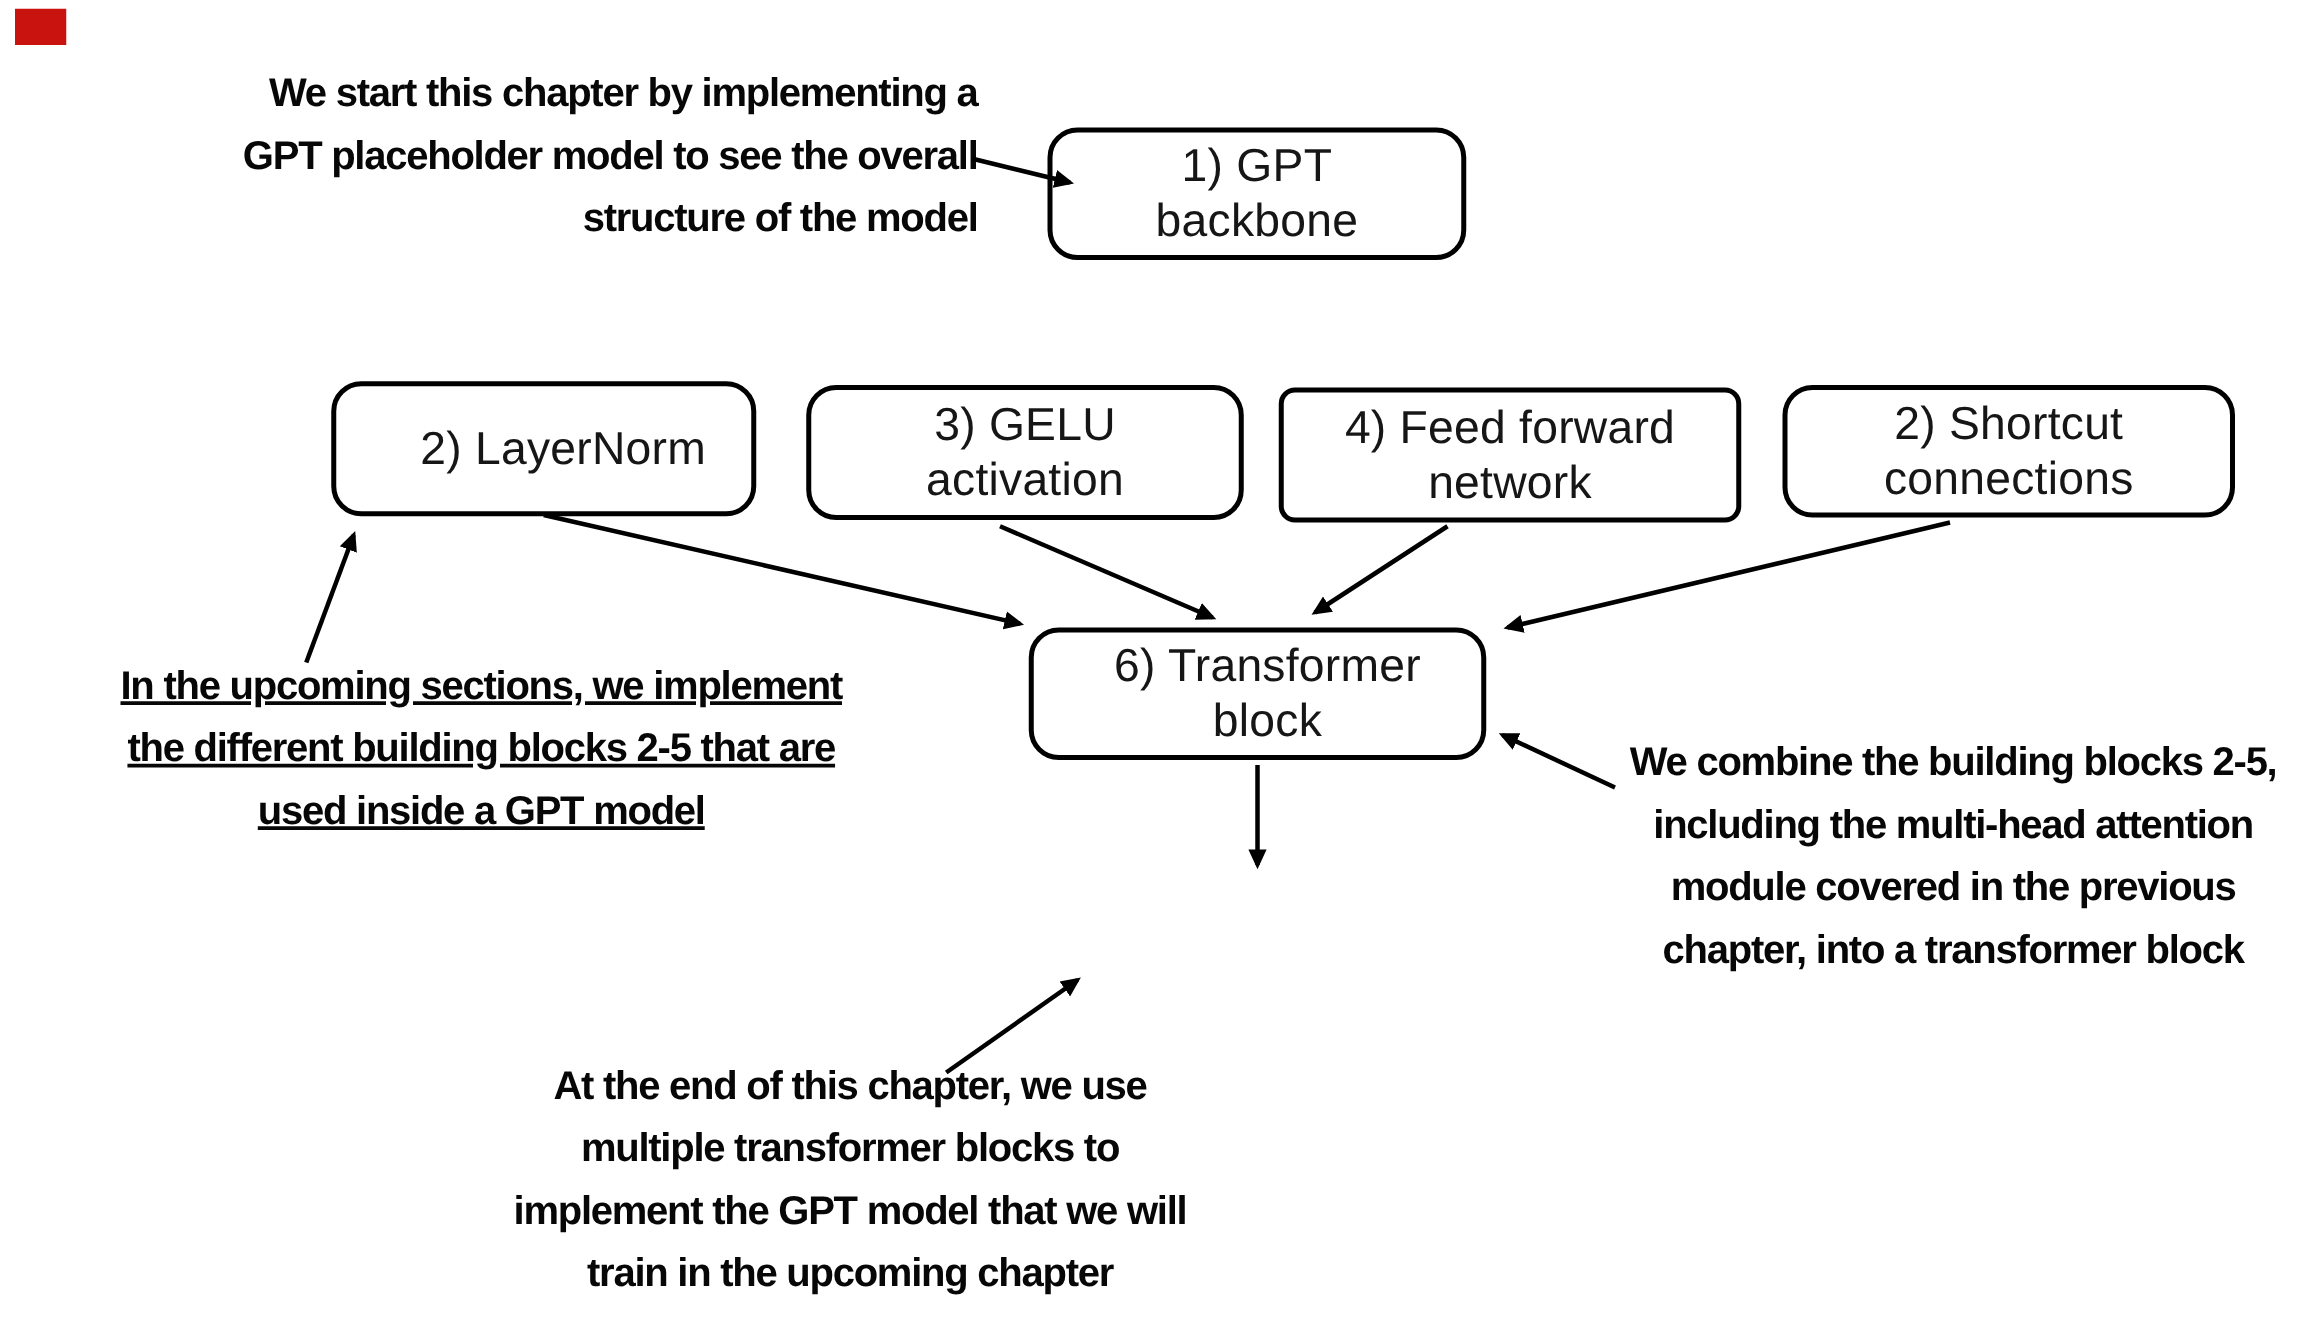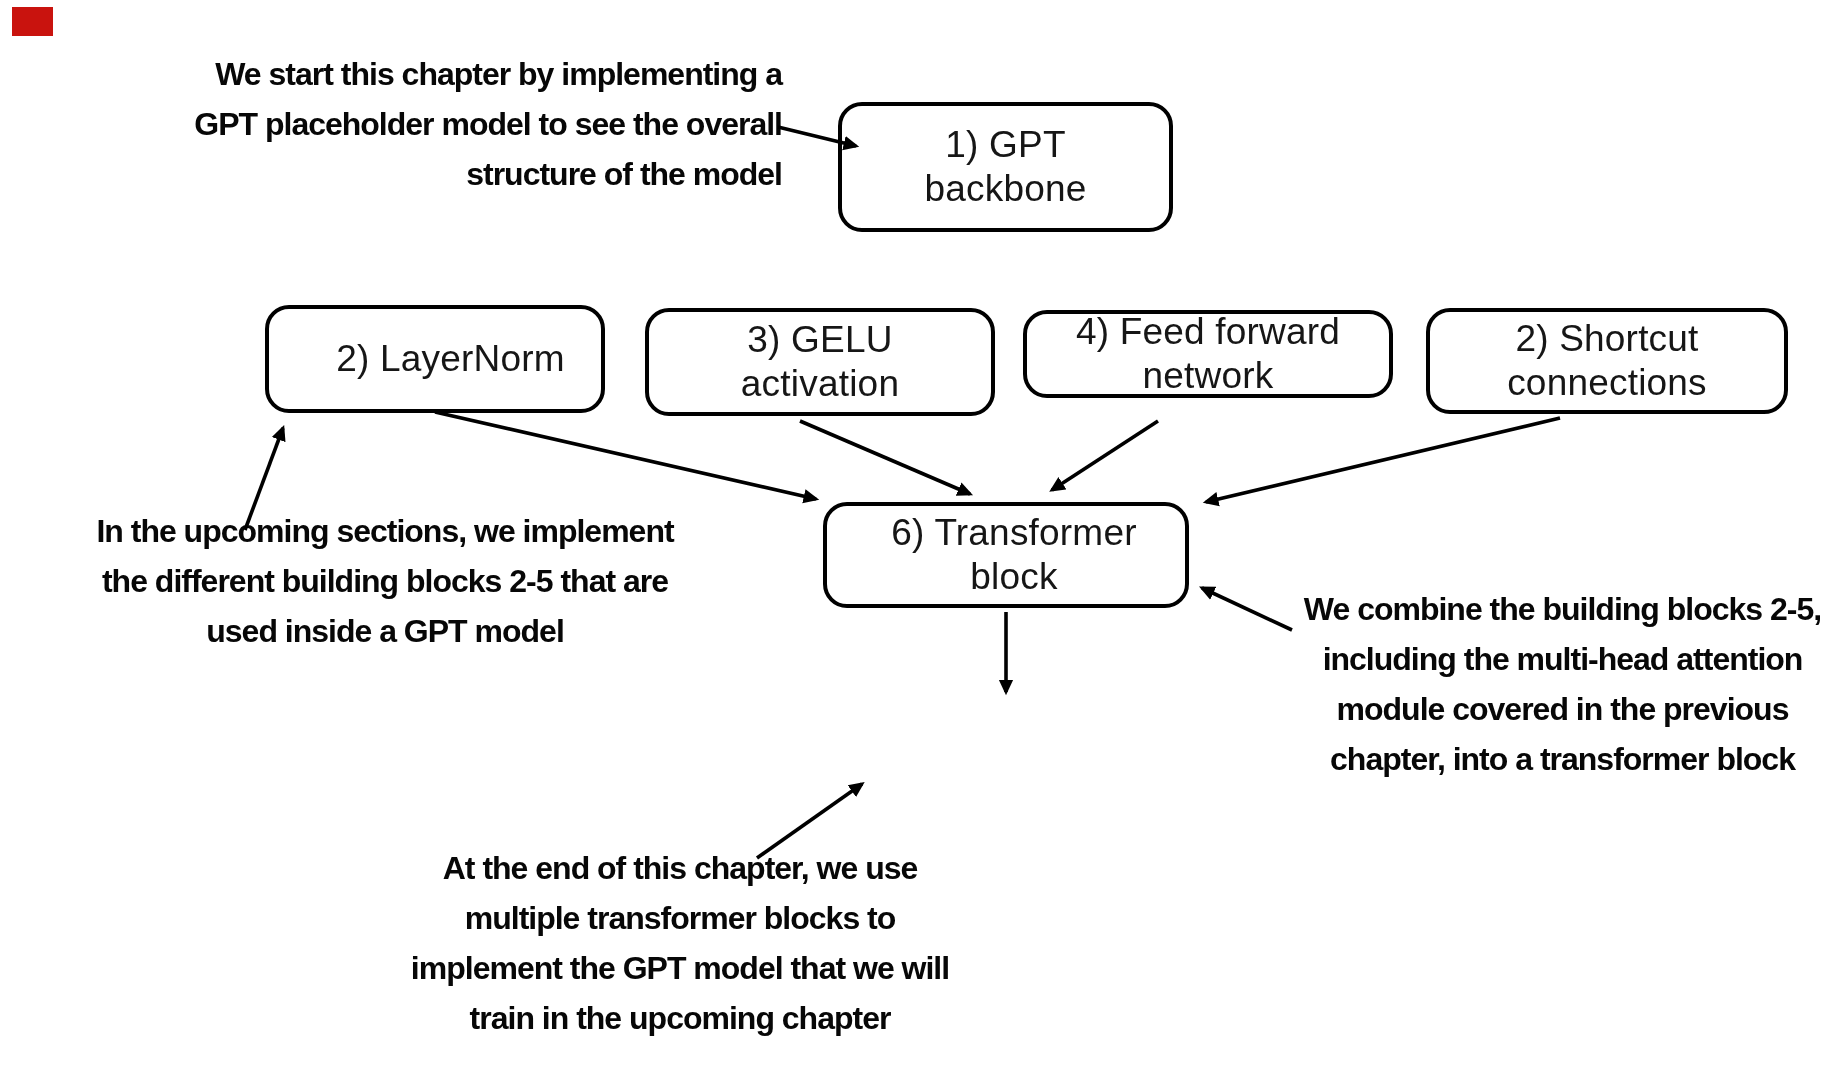--- a/index.html
+++ b/index.html
@@ -51,43 +51,43 @@
   }
   .arrow-layer line { stroke: #000000; stroke-width: 3.6; }
 </style>
 </head>
 <body>
 
 <div class="canvas">
 
   <div class="red-marker"></div>
 
-  <div class="flow-box" style="left:838px; top:102px; width:335px; height:130px;">1) GPT
+  <div class="flow-box" style="left:838px; top:102px; width:335px; height:106px;">1) GPT
 backbone</div>
 
   <div class="flow-box" style="left:265px; top:305px; width:340px; height:108px;padding-left:31px;">2) LayerNorm</div>
 
   <div class="flow-box" style="left:645px; top:308px; width:350px; height:108px;">3) GELU
 activation</div>
 
-  <div class="flow-box" style="left:1023px; top:310px; width:370px; height:88px;">4) Feed forward
+  <div class="flow-box" style="left:1023px; top:310px; width:370px; height:108px;border-radius:13px;">4) Feed forward
 network</div>
 
   <div class="flow-box" style="left:1426px; top:308px; width:362px; height:106px;">2) Shortcut
 connections</div>
 
   <div class="flow-box" style="left:823px; top:502px; width:366px; height:106px;padding-left:16px;">6) Transformer
 block</div>
 
 
   <div class="note" style="left:170px; top:50px; width:612px;text-align:right;">We start this chapter by implementing a
 GPT placeholder model to see the overall
 structure of the model</div>
 
-  <div class="note" style="left:85px; top:507px; width:600px;">In the upcoming sections, we implement
+  <div class="note" style="left:85px; top:524px; width:600px;text-decoration:underline;">In the upcoming sections, we implement
 the different building blocks 2-5 that are
 used inside a GPT model</div>
 
   <div class="note" style="left:1290px; top:585px; width:545px;">We combine the building blocks 2-5,
 including the multi-head attention
 module covered in the previous
 chapter, into a transformer block</div>
 
   <div class="note" style="left:400px; top:844px; width:560px;">At the end of this chapter, we use
 multiple transformer blocks to

